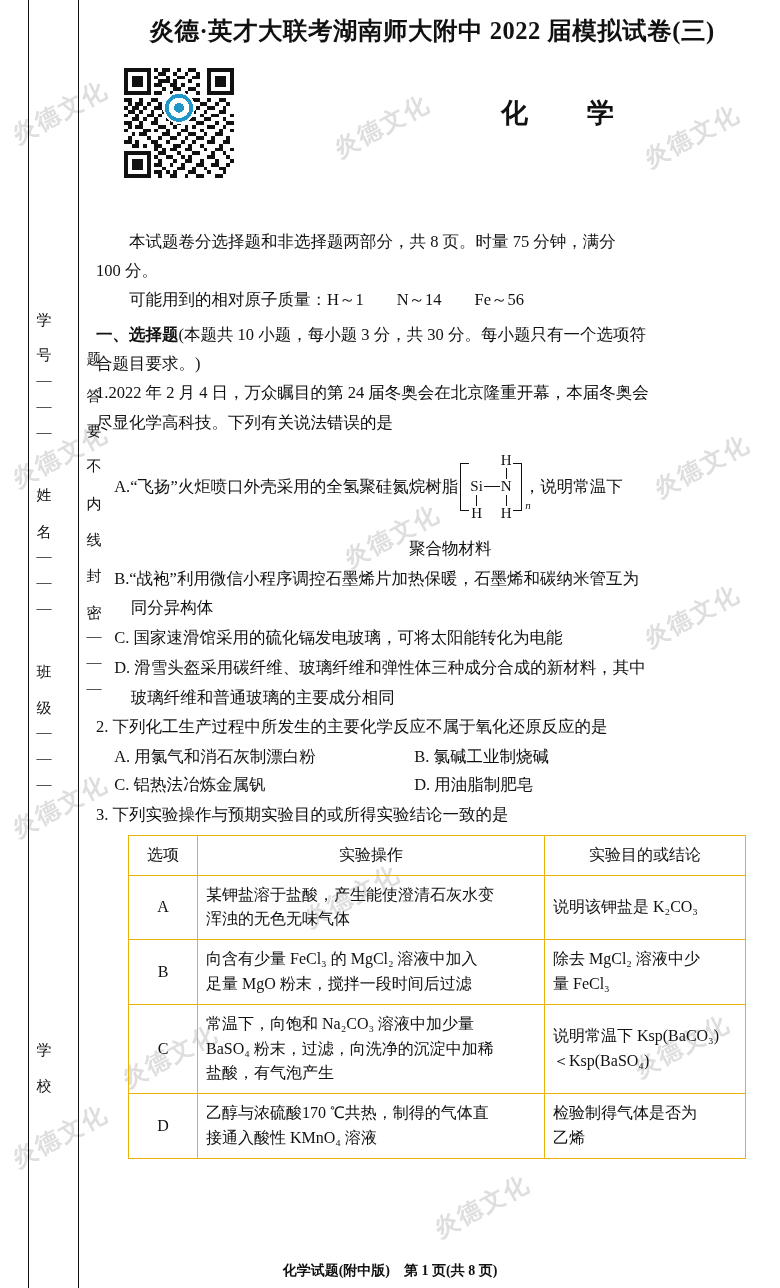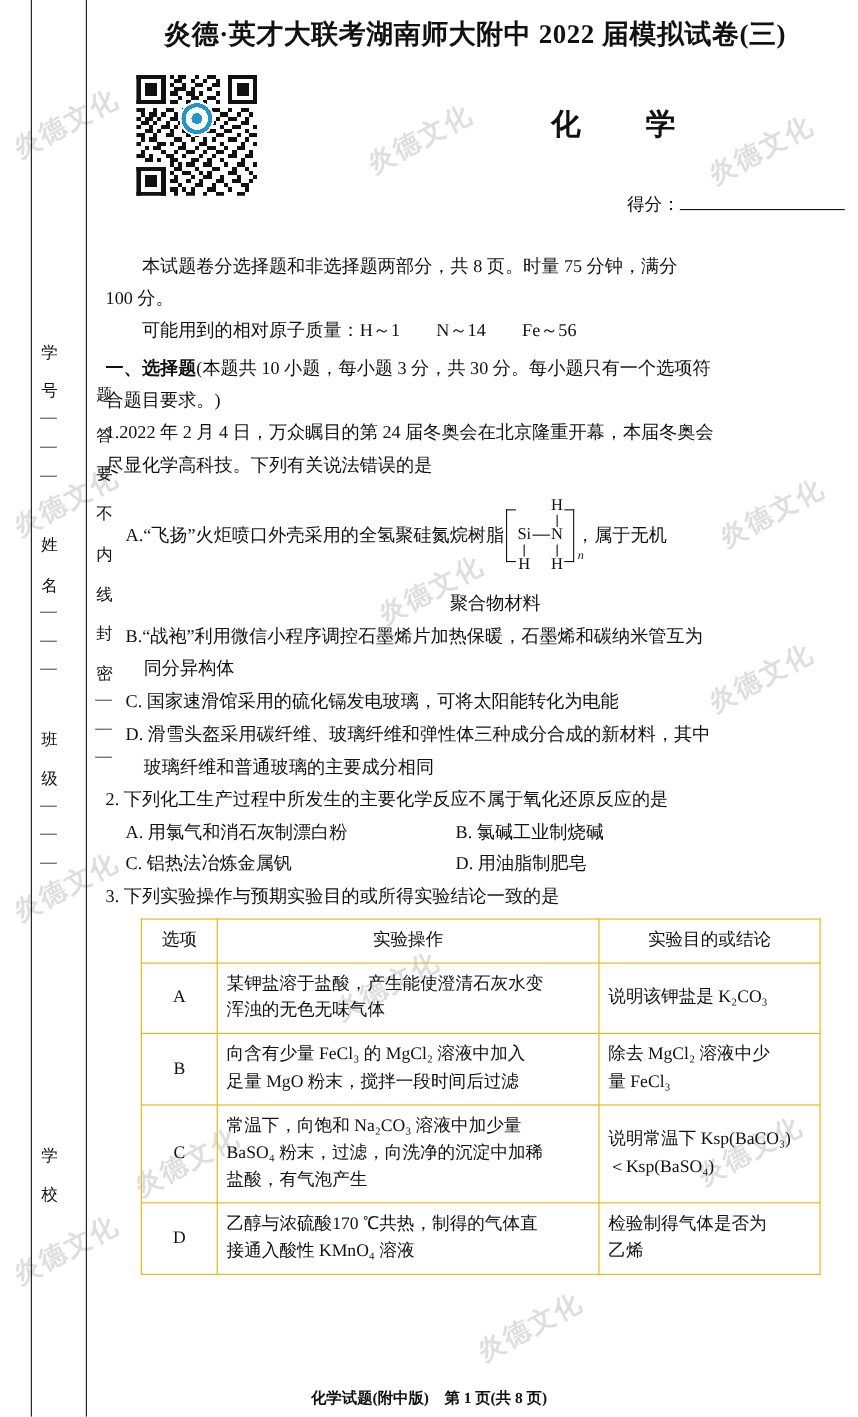--- a/index.html
+++ b/index.html
@@ -336,23 +336,20 @@
           <rect x="24" y="28" width="2" height="1"></rect>
       </g>
       <circle cx="14.5" cy="10.5" r="4.2" fill="#fff"></circle>
       <circle cx="14.5" cy="10.5" r="3.2" fill="none" stroke="#2196c9" stroke-width="1"></circle>
       <circle cx="14.5" cy="10.5" r="1.3" fill="#2196c9"></circle>
     </svg>
   </div>
 
   <div class="subject">化　学</div>
 
-  <div class="score">
-    <span>得分：</span><span class="line"></span>
-  </div>
 
   <div class="content">
 
     <p class="indent">本试题卷分选择题和非选择题两部分，共 8 页。时量 75 分钟，满分</p>
     <p>100 分。</p>
     <p class="indent">可能用到的相对原子质量：H～1　　N～14　　Fe～56</p>
 
     <p class="sec-head">
       <span class="bold">一、选择题</span><span>(本题共 10 小题，每小题 3 分，共 30 分。每小题只有一个选项符</span>
     </p>
@@ -379,21 +376,21 @@
             <span class="bondv"></span>
             <span>N</span>
             <span class="bondv"></span>
             <span>H</span>
           </span>
           <span class="brk r">
               <span class="n">n</span>
             </span>
         </span>
       </span>
-      <span>，属于无机</span>
+      <span>，说明常温下</span>
     </p>
     <p class="q opt2" style="margin-top:14px;text-align:center;">聚合物材料</p>
 
     <p class="q opt">B.“战袍”利用微信小程序调控石墨烯片加热保暖，石墨烯和碳纳米管互为</p>
     <p class="q opt2">同分异构体</p>
     <p class="q opt">C. 国家速滑馆采用的硫化镉发电玻璃，可将太阳能转化为电能</p>
     <p class="q opt">D. 滑雪头盔采用碳纤维、玻璃纤维和弹性体三种成分合成的新材料，其中</p>
     <p class="q opt2">玻璃纤维和普通玻璃的主要成分相同</p>
 
     <p class="q">2. 下列化工生产过程中所发生的主要化学反应不属于氧化还原反应的是</p>

